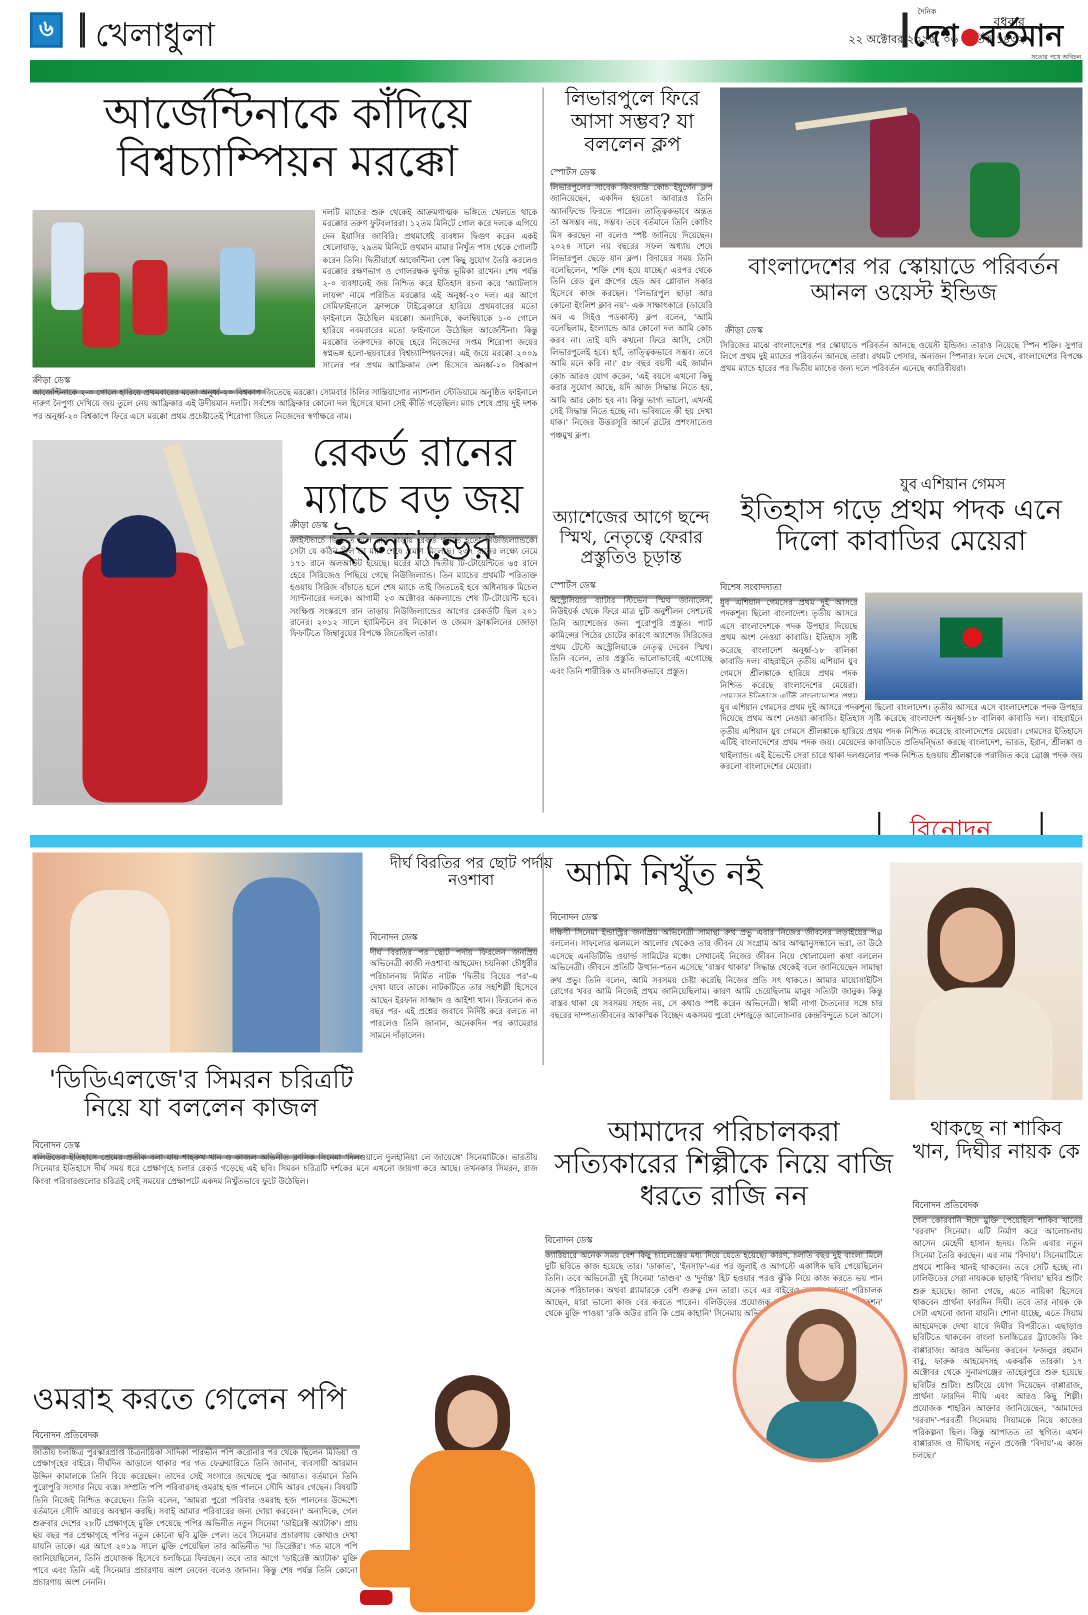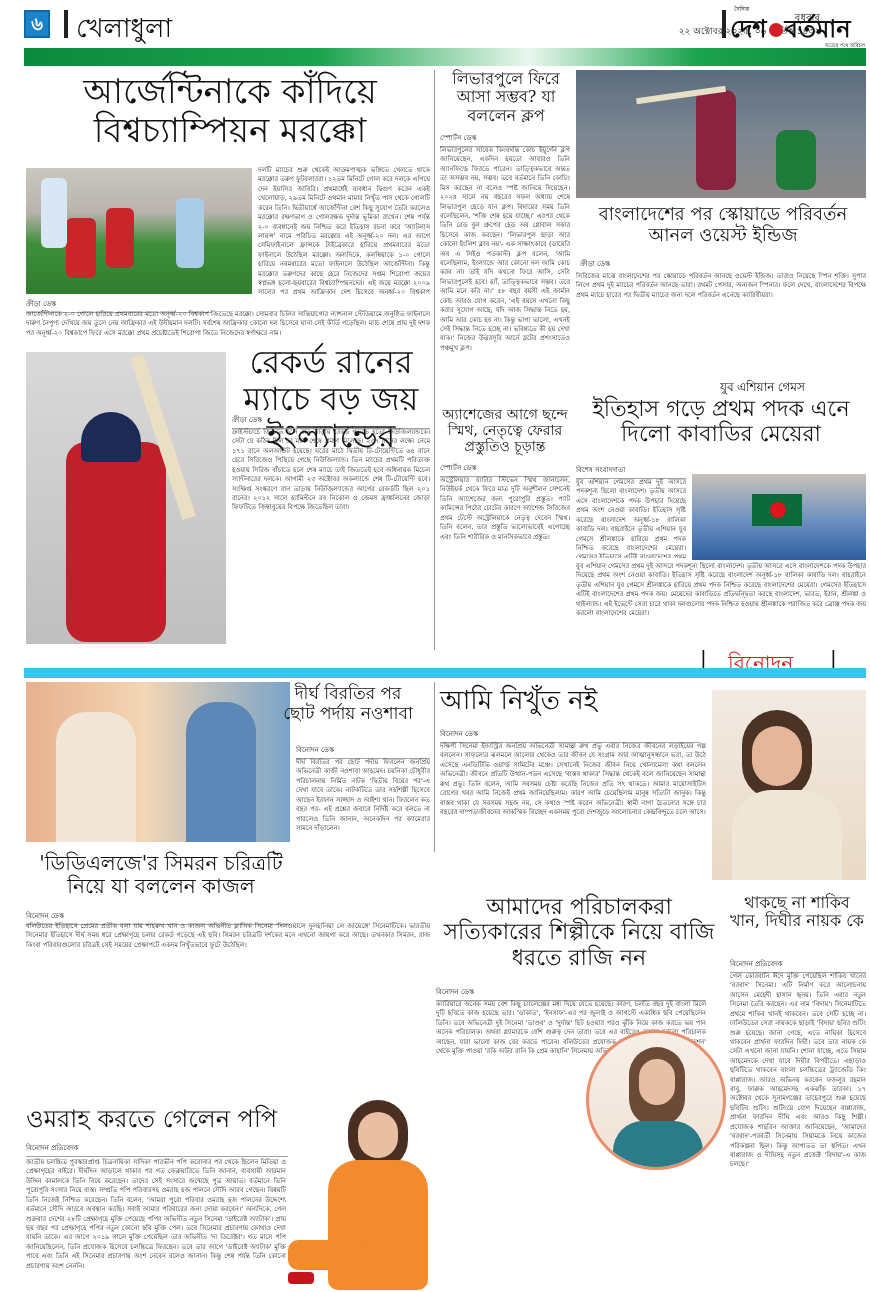--- a/index.html
+++ b/index.html
@@ -6,21 +6,21 @@
 body{width:870px;height:1292px;background:#fff;font-family:"DejaVu Sans",sans-serif;color:#111;position:relative;overflow:hidden}
 .abs{position:absolute}
 .pgnum{left:24px;top:10px;width:26px;height:28px;background:#1a83c9;border:2px solid #0f6aa8;color:#fff;font-size:18px;font-weight:bold;text-align:center;line-height:24px}
 .secbar{left:64px;top:10px;width:4px;height:28px;border-left:2px solid #222;border-right:2px solid #222}
 .sectitle{left:76px;top:8px;font-size:26px;color:#111}
 .day{left:590px;top:10px;width:230px;text-align:right;font-size:10px}
 .date{left:540px;top:24px;width:280px;text-align:right;font-size:9px}
 .hbar2{left:822px;top:10px;width:4px;height:28px;border-left:2px solid #222;border-right:2px solid #222}
 .greenbar{left:24px;top:48px;width:842px;height:18px;background:linear-gradient(90deg,#0c8a3c 0%,#1ba34e 35%,#e9f7ee 60%,#1ba34e 80%,#0c8a3c 100%)}
 .head{font-family:"DejaVu Serif",serif;color:#111;text-align:center;line-height:1.15}
-.byline{font-size:7px;border-bottom:1px solid #a3a3a3;padding-bottom:2px}
+.byline{font-size:7px;border-bottom:3px solid #a3a3a3;padding-bottom:2px}
 .body{font-size:6.5px;line-height:1.45;color:#222;text-align:justify}
 .img{overflow:hidden}
 .vline{width:1px;background:#999}
 .entbar{left:24px;top:668px;width:842px;height:10px;background:#3ec3ee}
 .entlabel{left:700px;top:650px;font-size:20px;color:#e0141b;font-family:"DejaVu Serif",serif}
 .entpipe{font-size:20px;color:#111;top:648px}
 </style>
 </head>
 <body>
 
@@ -69,21 +69,21 @@
   <div style="position:absolute;left:130px;top:0;width:14px;height:170px;background:#e9dfc4;transform:rotate(-18deg)"></div>
 </div>
 <div class="abs head" style="left:232px;top:344px;width:198px;font-size:32px">রেকর্ড রানের ম্যাচে বড় জয় ইংল্যান্ডের</div>
 <div class="abs byline" style="left:232px;top:414px;width:198px">ক্রীড়া ডেস্ক</div>
 <div class="abs body" style="left:232px;top:428px;width:198px;height:214px;overflow:hidden">ক্রাইস্টচার্চে জিততে হলে রান তাড়ায় রেকর্ড গড়তে হতো নিউজিল্যান্ডকে। সেটা যে কঠিন ছিল তা ম্যাচ শেষে প্রমাণ মিলেছে। ২৩৭ রানের লক্ষ্যে নেমে ১৭১ রানে অলআউট হয়েছে। ঘরের মাঠে দ্বিতীয় টি-টোয়েন্টিতে ৬৫ রানে হেরে সিরিজেও পিছিয়ে গেছে নিউজিল্যান্ড। তিন ম্যাচের প্রথমটি পরিত্যক্ত হওয়ায় সিরিজ বাঁচাতে হলে শেষ ম্যাচে তাই জিততেই হবে অধিনায়ক মিচেল স্যান্টনারের দলকে। আগামী ২৩ অক্টোবর অকল্যান্ডে শেষ টি-টোয়েন্টি হবে। সংক্ষিপ্ত সংস্করণে রান তাড়ায় নিউজিল্যান্ডের আগের রেকর্ডটি ছিল ২০১ রানের। ২০১২ সালে হ্যামিল্টনে রব নিকোল ও জেমস ফ্রাঙ্কলিনের জোড়া ফিফটিতে জিম্বাবুয়ের বিপক্ষে জিতেছিল তারা।</div>
 
 <div class="abs head" style="left:440px;top:406px;width:130px;font-size:14px">অ্যাশেজের আগে ছন্দে স্মিথ, নেতৃত্বে ফেরার প্রস্তুতিও চূড়ান্ত</div>
 <div class="abs byline" style="left:440px;top:462px;width:130px">স্পোর্টস ডেস্ক</div>
 <div class="abs body" style="left:440px;top:476px;width:130px;height:170px;overflow:hidden">অস্ট্রেলিয়ার ব্যাটার স্টিভেন স্মিথ জানালেন, নিউইয়র্ক থেকে ফিরে মাত্র দুটি অনুশীলন সেশনেই তিনি অ্যাশেজের জন্য পুরোপুরি প্রস্তুত। প্যাট কামিন্সের পিঠের চোটের কারণে অ্যাশেজ সিরিজের প্রথম টেস্টে অস্ট্রেলিয়াকে নেতৃত্ব দেবেন স্মিথ। তিনি বলেন, তার প্রস্তুতি ভালোভাবেই এগোচ্ছে এবং তিনি শারীরিক ও মানসিকভাবে প্রস্তুত।</div>
 
-<div class="abs" style="left:720px;top:378px;font-size:12px;font-family:Liberation Sans, sans-serif">যুব এশিয়ান গেমস</div>
+<div class="abs" style="left:720px;top:378px;font-size:12px;font-family:Liberation Serif, serif">যুব এশিয়ান গেমস</div>
 <div class="abs head" style="left:576px;top:396px;width:290px;font-size:22px">ইতিহাস গড়ে প্রথম পদক এনে দিলো কাবাডির মেয়েরা</div>
 <div class="abs byline" style="left:576px;top:464px;width:110px">বিশেষ সংবাদদাতা</div>
 <div class="abs body" style="left:576px;top:478px;width:110px;height:80px;overflow:hidden">যুব এশিয়ান গেমসের প্রথম দুই আসরে পদকশূন্য ছিলো বাংলাদেশ। তৃতীয় আসরে এসে বাংলাদেশকে পদক উপহার দিয়েছে প্রথম অংশ নেওয়া কাবাডি। ইতিহাস সৃষ্টি করেছে বাংলাদেশ অনূর্ধ্ব-১৮ বালিকা কাবাডি দল। বাহরাইনে তৃতীয় এশিয়ান যুব গেমসে শ্রীলঙ্কাকে হারিয়ে প্রথম পদক নিশ্চিত করেছে বাংলাদেশের মেয়েরা। গেমসের ইতিহাসে এটিই বাংলাদেশের প্রথম পদক জয়। মেয়েদের কাবাডিতে প্রতিদ্বন্দ্বিতা করছে বাংলাদেশ, ভারত, ইরান, শ্রীলঙ্কা ও থাইল্যান্ড। এই ইভেন্টে সেরা চারে থাকা দলগুলোর পদক নিশ্চিত হওয়ায় শ্রীলঙ্কাকে পরাজিত করে ব্রোঞ্জ পদক জয় করলো বাংলাদেশের মেয়েরা।</div>
 <div class="abs img" style="left:692px;top:474px;width:174px;height:86px;background:linear-gradient(180deg,#c8c2b8 0%,#6a8fc0 55%,#2f5fa0 100%)">
   <div style="position:absolute;left:60px;top:20px;width:50px;height:32px;background:#0b6a3c"></div>
   <div style="position:absolute;left:78px;top:28px;width:16px;height:16px;border-radius:50%;background:#e0141b"></div>
 </div>
 <div class="abs body" style="left:576px;top:562px;width:290px;height:86px;overflow:hidden">যুব এশিয়ান গেমসের প্রথম দুই আসরে পদকশূন্য ছিলো বাংলাদেশ। তৃতীয় আসরে এসে বাংলাদেশকে পদক উপহার দিয়েছে প্রথম অংশ নেওয়া কাবাডি। ইতিহাস সৃষ্টি করেছে বাংলাদেশ অনূর্ধ্ব-১৮ বালিকা কাবাডি দল। বাহরাইনে তৃতীয় এশিয়ান যুব গেমসে শ্রীলঙ্কাকে হারিয়ে প্রথম পদক নিশ্চিত করেছে বাংলাদেশের মেয়েরা। গেমসের ইতিহাসে এটিই বাংলাদেশের প্রথম পদক জয়। মেয়েদের কাবাডিতে প্রতিদ্বন্দ্বিতা করছে বাংলাদেশ, ভারত, ইরান, শ্রীলঙ্কা ও থাইল্যান্ড। এই ইভেন্টে সেরা চারে থাকা দলগুলোর পদক নিশ্চিত হওয়ায় শ্রীলঙ্কাকে পরাজিত করে ব্রোঞ্জ পদক জয় করলো বাংলাদেশের মেয়েরা।</div>
 
 <div class="abs entpipe" style="left:700px;top:646px">|</div>
@@ -92,27 +92,27 @@
 <div class="abs entbar"></div>
 
 <div class="abs img" style="left:26px;top:682px;width:264px;height:160px;background:linear-gradient(90deg,#e8b08f 0%,#f3d6b4 45%,#7aa3c8 100%)">
   <div style="position:absolute;left:30px;top:30px;width:80px;height:130px;background:#f2e6d8;border-radius:30px 30px 0 0"></div>
   <div style="position:absolute;left:160px;top:20px;width:70px;height:140px;background:#5d87b6;border-radius:30px 30px 0 0"></div>
 </div>
 <div class="abs head" style="left:26px;top:852px;width:270px;font-size:20px">'ডিডিএলজে'র সিমরন চরিত্রটি নিয়ে যা বললেন কাজল</div>
 <div class="abs byline" style="left:26px;top:910px;width:264px">বিনোদন ডেস্ক</div>
 <div class="abs body" style="left:26px;top:922px;width:404px;height:150px;overflow:hidden">বলিউডের ইতিহাসে প্রেমের প্রতীক বলা যায় শাহরুখ খান ও কাজল অভিনীত ক্লাসিক সিনেমা 'দিলওয়ালে দুলহানিয়া লে জায়েঙ্গে' সিনেমাটিকে। ভারতীয় সিনেমার ইতিহাসে দীর্ঘ সময় ধরে প্রেক্ষাগৃহে চলার রেকর্ড গড়েছে এই ছবি। সিমরন চরিত্রটি দর্শকের মনে এখনো জায়গা করে আছে। তখনকার সিমরন, রাজ কিংবা পরিবারগুলোর চরিত্রই সেই সময়ের প্রেক্ষাপটে একদম নিখুঁতভাবে ফুটে উঠেছিল।</div>
 
-<div class="abs head" style="left:280px;top:684px;width:136px;font-size:17px">দীর্ঘ বিরতির পর ছোট পর্দায় নওশাবা</div>
+<div class="abs head" style="left:309px;top:684px;width:136px;font-size:12px">দীর্ঘ বিরতির পর ছোট পর্দায় নওশাবা</div>
 <div class="abs byline" style="left:296px;top:744px;width:134px">বিনোদন ডেস্ক</div>
 <div class="abs body" style="left:296px;top:758px;width:134px;height:160px;overflow:hidden">দীর্ঘ বিরতির পর ছোট পর্দায় ফিরলেন জনপ্রিয় অভিনেত্রী কাজী নওশাবা আহমেদ। চয়নিকা চৌধুরীর পরিচালনায় নির্মিত নাটক 'দ্বিতীয় বিয়ের পর'-এ দেখা যাবে তাকে। নাটকটিতে তার সহশিল্পী হিসেবে আছেন ইরফান সাজ্জাদ ও আইশা খান। ফিরলেন কত বছর পর- এই প্রশ্নের জবাবে নির্দিষ্ট করে বলতে না পারলেও তিনি জানান, অনেকদিন পর ক্যামেরার সামনে দাঁড়ালেন।</div>
 
 <div class="abs vline" style="left:434px;top:682px;height:170px"></div>
 
-<div class="abs head" style="left:440px;top:686px;width:170px;font-size:26px;text-align:left">আমি নিখুঁত নই</div>
+<div class="abs head" style="left:440px;top:686px;width:170px;font-size:26px;text-align:right">আমি নিখুঁত নই</div>
 <div class="abs byline" style="left:440px;top:728px;width:260px">বিনোদন ডেস্ক</div>
 <div class="abs body" style="left:440px;top:742px;width:266px;height:142px;overflow:hidden">দক্ষিণী সিনেমা ইন্ডাস্ট্রির জনপ্রিয় অভিনেত্রী সামান্থা রুথ প্রভু এবার নিজের জীবনের লড়াইয়ের গল্প বললেন। সাফল্যের ঝলমলে আলোর থেকেও তার জীবন যে সংগ্রাম আর আত্মানুসন্ধানে ভরা, তা উঠে এসেছে এনডিটিভি ওয়ার্ল্ড সামিটের মঞ্চে। সেখানেই নিজের জীবন নিয়ে খোলামেলা কথা বললেন অভিনেত্রী। জীবনে প্রতিটি উত্থান-পতন এসেছে 'বাস্তব থাকার' সিদ্ধান্ত থেকেই বলে জানিয়েছেন সামান্থা রুথ প্রভু। তিনি বলেন, আমি সবসময় চেষ্টা করেছি নিজের প্রতি সৎ থাকতে। আমার মায়োসাইটিস রোগের খবর আমি নিজেই প্রথম জানিয়েছিলাম। কারণ আমি চেয়েছিলাম মানুষ সত্যিটা জানুক। কিন্তু বাস্তব থাকা যে সবসময় সহজ নয়, সে কথাও স্পষ্ট করেন অভিনেত্রী। স্বামী নাগা চৈতন্যের সঙ্গে চার বছরের দাম্পত্যজীবনের আকস্মিক বিচ্ছেদ একসময় পুরো দেশজুড়ে আলোচনার কেন্দ্রবিন্দুতে চলে আসে।</div>
 <div class="abs img" style="left:712px;top:690px;width:154px;height:190px;background:linear-gradient(180deg,#f2ebe3 0%,#e9d9c5 100%)">
   <div style="position:absolute;left:30px;top:20px;width:70px;height:90px;border-radius:40px;background:#4a3324"></div>
   <div style="position:absolute;left:40px;top:36px;width:50px;height:60px;border-radius:25px;background:#e4b79a"></div>
   <div style="position:absolute;left:20px;top:100px;width:110px;height:90px;background:#efe6d8;border-radius:40px 40px 0 0"></div>
 </div>
 
 <div class="abs head" style="left:436px;top:894px;width:286px;font-size:22px">আমাদের পরিচালকরা সত্যিকারের শিল্পীকে নিয়ে বাজি ধরতে রাজি নন</div>
 <div class="abs byline" style="left:436px;top:986px;width:270px">বিনোদন ডেস্ক</div>

